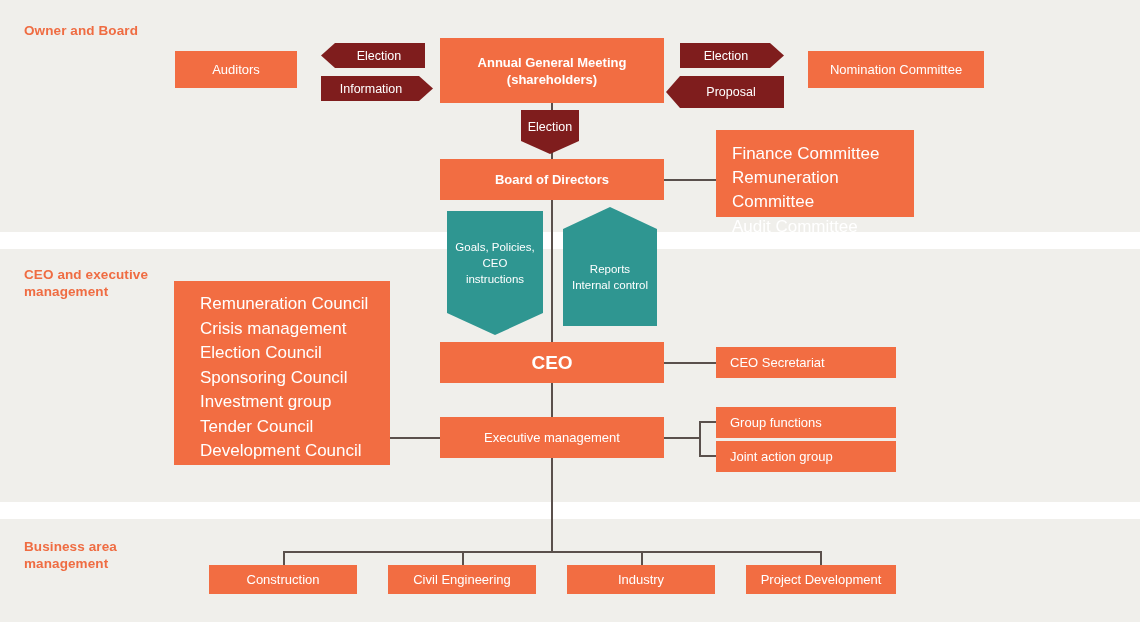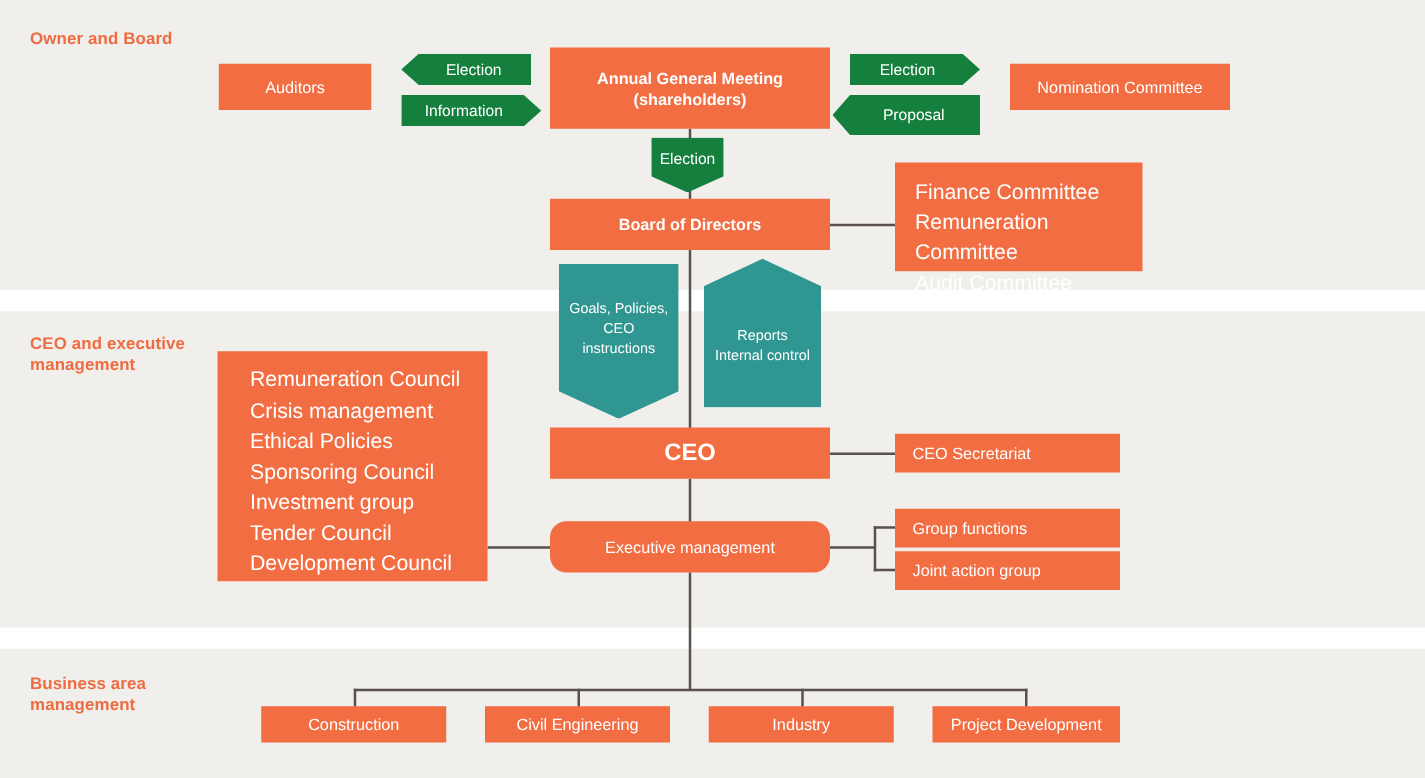--- a/index.html
+++ b/index.html
@@ -74,41 +74,41 @@
 
   
   #box-auditors          { left: 175px; top: 51px;  width: 122px; height: 37px; }
   #box-agm               { left: 440px; top: 38px;  width: 224px; height: 65px; font-weight: bold; }
   #box-nomination        { left: 808px; top: 51px;  width: 176px; height: 37px; }
   #box-board             { left: 440px; top: 159px; width: 224px; height: 41px; font-weight: bold; }
   #box-committees        { left: 716px; top: 130px; width: 198px; height: 87px; padding: 12px 0 0 16px; }
   #box-councils          { left: 174px; top: 281px; width: 216px; height: 184px; padding: 11px 0 0 26px; }
   #box-ceo               { left: 440px; top: 342px; width: 224px; height: 41px; font-weight: bold; font-size: 19px; }
   #box-ceo-secretariat   { left: 716px; top: 347px; width: 180px; height: 31px; padding-left: 14px; }
-  #box-exec              { left: 440px; top: 417px; width: 224px; height: 41px; border-radius: 13px; }
+  #box-exec              { left: 440px; top: 417px; width: 224px; height: 41px; }
   #box-group-functions   { left: 716px; top: 407px; width: 180px; height: 31px; padding-left: 14px; }
   #box-joint-action      { left: 716px; top: 441px; width: 180px; height: 31px; padding-left: 14px; }
 
   #box-ba-0 { left: 209px; top: 565px; width: 148px; height: 29px; }
   #box-ba-1 { left: 388px; top: 565px; width: 148px; height: 29px; }
   #box-ba-2 { left: 567px; top: 565px; width: 148px; height: 29px; }
   #box-ba-3 { left: 746px; top: 565px; width: 150px; height: 29px; }
 
   .list-line {
     display: block;
     font-size: 17px;
     line-height: 24.5px;
     color: #ffffff;
   }
   #box-committees .list-line { line-height: 24.2px; }
 
   
   .chev {
     position: absolute;
-    background: #15803d;
+    background: #7f1d1d;
     color: #ffffff;
     font-size: 12.5px;
     display: flex;
     align-items: center;
     justify-content: center;
     box-sizing: border-box;
   }
   .chev.point-right {
     clip-path: polygon(0 0, calc(100% - 14px) 0, 100% 50%, calc(100% - 14px) 100%, 0 100%);
     padding-right: 12px;
@@ -211,21 +211,21 @@
 
   <div class="box left-align" id="box-committees">
     <span class="list-line">Finance Committee</span>
     <span class="list-line">Remuneration Committee</span>
     <span class="list-line">Audit Committee</span>
   </div>
 
   <div class="box left-align" id="box-councils">
     <span class="list-line">Remuneration Council</span>
     <span class="list-line">Crisis management</span>
-    <span class="list-line">Ethical Policies</span>
+    <span class="list-line">Election Council</span>
     <span class="list-line">Sponsoring Council</span>
     <span class="list-line">Investment group</span>
     <span class="list-line">Tender Council</span>
     <span class="list-line">Development Council</span>
   </div>
 
   <div class="box" id="box-ceo">CEO</div>
   <div class="box left-align" id="box-ceo-secretariat" style="line-height:31px">CEO Secretariat</div>
   <div class="box" id="box-exec">Executive management</div>
   <div class="box left-align" id="box-group-functions" style="line-height:31px">Group functions</div>

